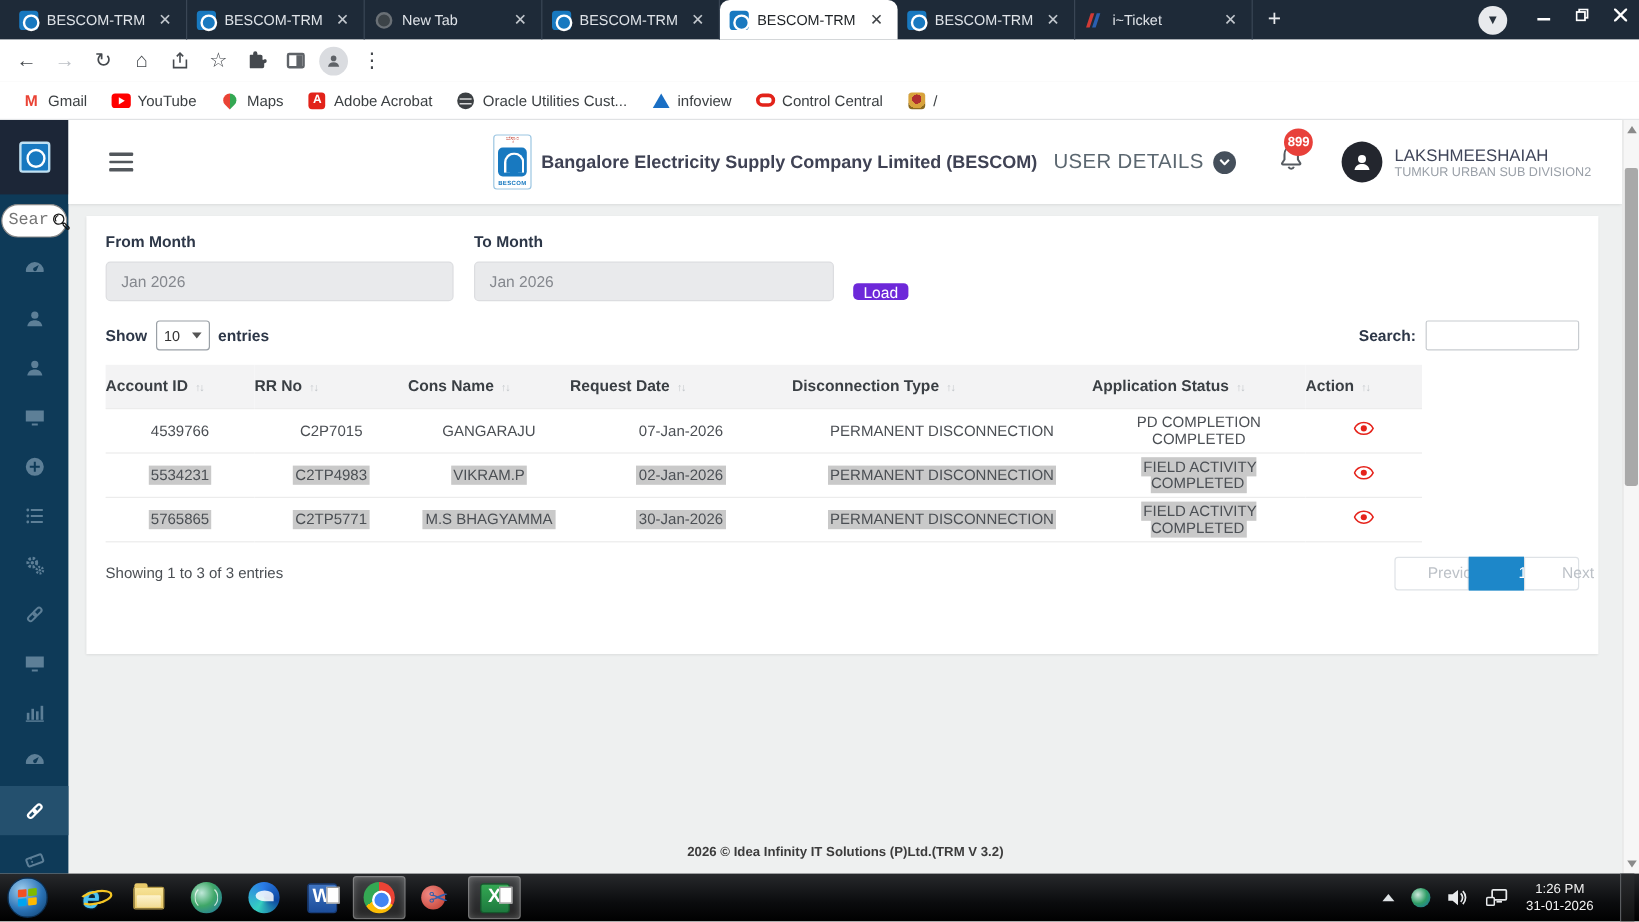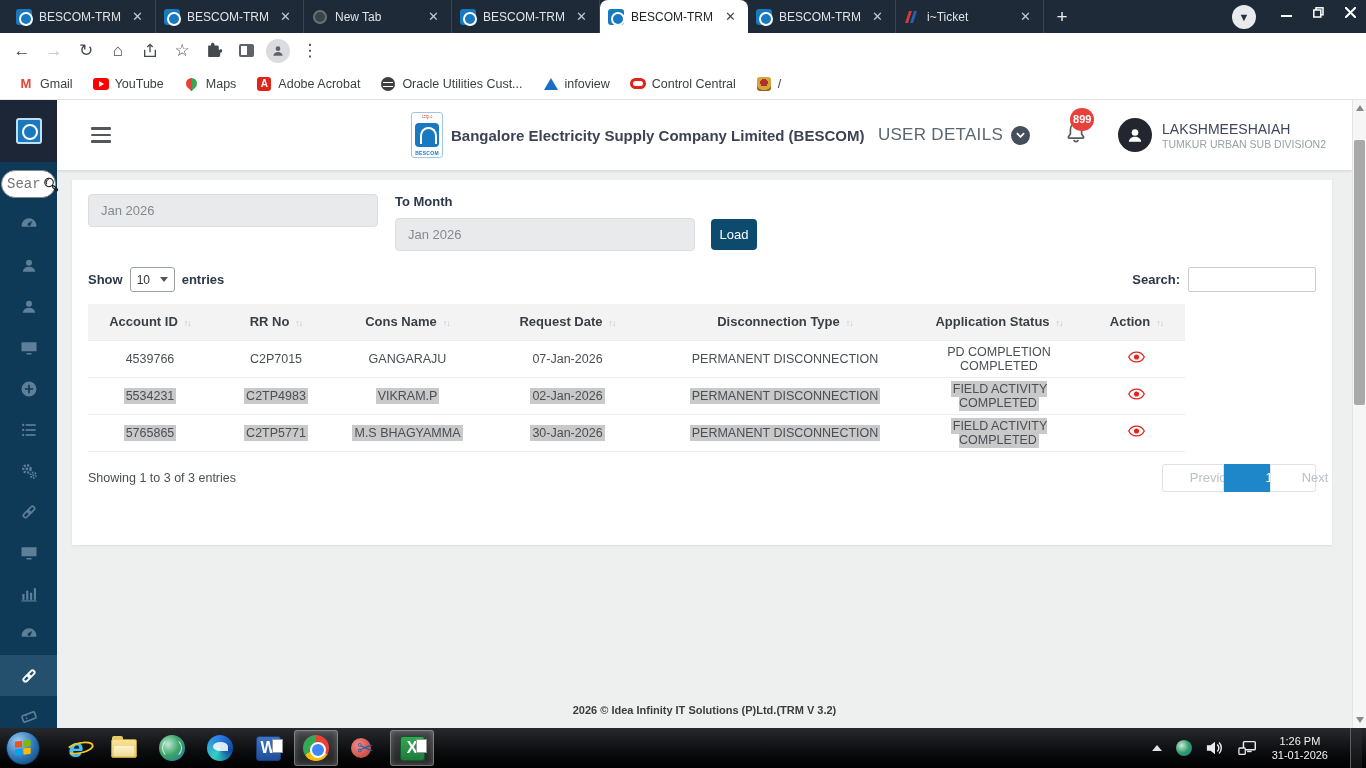--- a/index.html
+++ b/index.html
@@ -107,33 +107,33 @@
           box-shadow:0 1px 2px rgba(0,0,0,.08); }
   .card-title-row { height:33px; border-bottom:1px solid #e9e9e9; display:flex; align-items:center; position:relative; }
   .card-title-row:before { content:""; position:absolute; left:0; top:2px; bottom:2px; width:4px; background:#1a7fc2; }
   .card-title { margin-left:18px; font-size:13px; font-weight:bold; color:#4a5a6a; }
   .form-row { display:flex; padding:14px 16px 0; }
   .fgroup { display:flex; flex-direction:column; }
   .flabel { font-size:13px; font-weight:bold; color:#2d3748; margin-bottom:9px; }
   .finput { height:33px; background:#e9eaec; border:1px solid #dcdde0; border-radius:4px; padding:0 12px;
             font-size:13px; color:#85888e; font-family:"Liberation Sans",sans-serif; }
   .w290 { width:290px; margin-right:17px; } .w300 { width:300px; margin-right:16px; }
-  .load-btn { align-self:flex-end; width:46px; height:31px; margin-bottom:1px; background:#0c4a6e; border:none; border-radius:4px;
+  .load-btn { align-self:flex-end; width:46px; height:14px; margin-bottom:1px; background:#6d28d9; border:none; border-radius:4px;
               color:#fff; font-size:13px; font-family:"Liberation Sans",sans-serif; }
   .controls-row { display:flex; align-items:center; padding:16px 16px 12px; }
   .show-lab, .entries-lab { font-size:13px; font-weight:bold; color:#2d3748; }
   .len-select { margin:0 7px; width:45px; height:25px; border:1px solid #9aa0a6; border-radius:3px;
                 display:flex; align-items:center; justify-content:space-between; padding:4px 6px; font-size:12px; color:#333; background:#fff; }
   .len-select .car { width:0; height:0; border-left:4px solid transparent; border-right:4px solid transparent; border-top:5px solid #555; }
   .search-group { margin-left:auto; display:flex; align-items:center; gap:8px; }
   .search-lab { font-size:13px; font-weight:bold; color:#2d3748; }
   .search-input { width:128px; height:25px; border:1px solid #c8ccd0; border-radius:2px; padding:0 6px; font-family:"Liberation Sans",sans-serif; }
 
   table.grid { border-collapse:collapse; margin-left:16px; width:1097px; table-layout:fixed; }
-  .grid th { background:#f3f3f4; font-size:13px; font-weight:bold; color:#3a3f44; height:36px; text-align:center; }
+  .grid th { background:#f3f3f4; font-size:13px; font-weight:bold; color:#3a3f44; height:36px; text-align:left; }
   .grid th .sort { font-size:9px; color:#c3c7cb; margin-left:6px; letter-spacing:-1px; }
   .grid td { height:37px; text-align:center; font-size:12.5px; color:#4b4f54; border-top:1px solid #ececec; }
   .grid tr:last-child td { border-bottom:1px solid #ececec; }
   .hl { background:#c9c9c9; padding:1px 2px; }
   .eye-btn { display:inline-flex; align-items:center; }
 
   .table-foot { display:flex; align-items:center; padding:12px 16px 0; }
   .showing { font-size:12.5px; color:#4b4f54; }
   .pager { margin-left:auto; display:flex; }
   .pg { height:28px; display:flex; align-items:center; justify-content:center; font-size:13px; border:1px solid #dee2e6; background:#fff;padding-left:44px; }
@@ -474,20 +474,21 @@
           <div class="uname">LAKSHMEESHAIAH</div>
           <div class="udiv">TUMKUR URBAN SUB DIVISION2</div>
         </div>
       </div>
     </div>
 
     <div class="card">
 
       <div class="form-row">
         <div class="fgroup">
+          <label class="flabel">From Month</label>
           <input class="finput w290" readonly="" value="Jan 2026" style="">
         </div>
         <div class="fgroup">
           <label class="flabel">To Month</label>
           <input class="finput w300" readonly="" value="Jan 2026" style="">
         </div>
         <button class="load-btn">Load</button>
       </div>
 
       <div class="controls-row">

